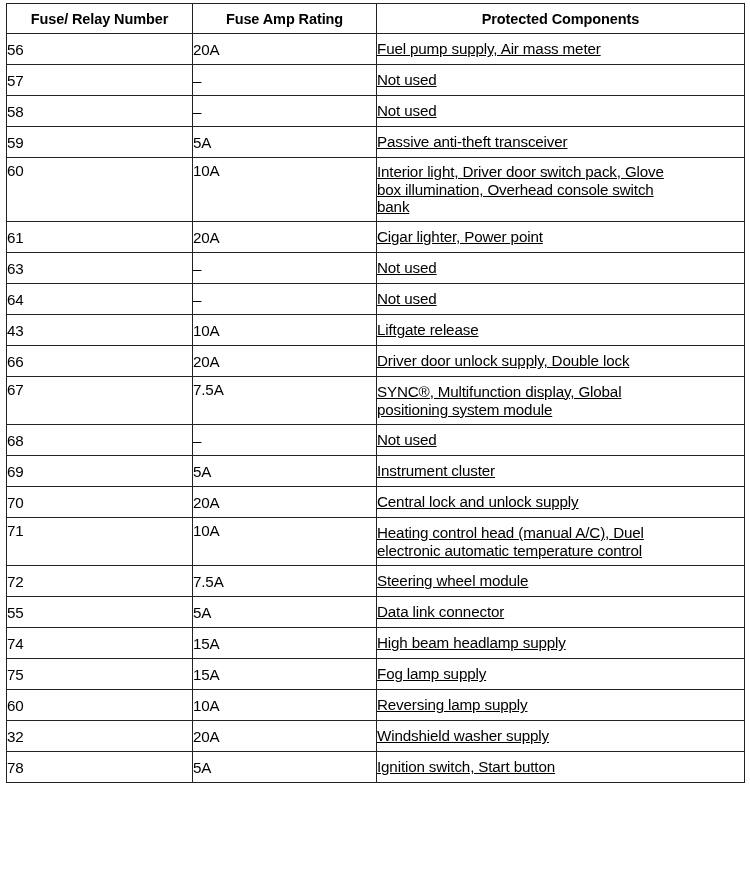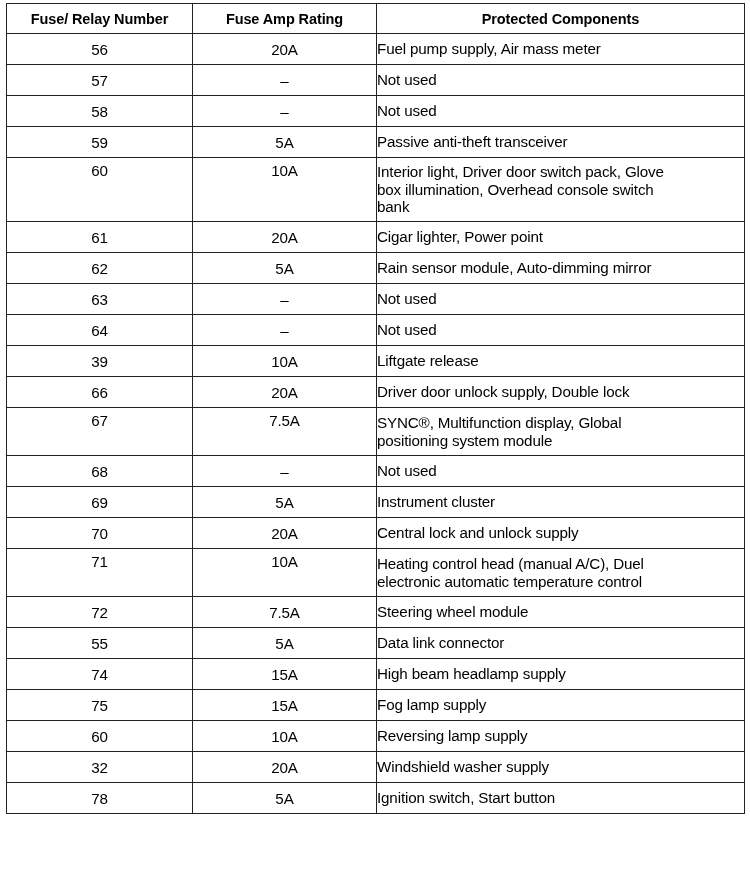--- a/index.html
+++ b/index.html
@@ -52,21 +52,20 @@
   }
 
   tbody td {
     font-size: 15.2px;
     font-weight: normal;
     letter-spacing: -0.15px;
   }
 
   td.cell-number,
   td.cell-rating {
-    text-align: center;
     padding: 0 4px;
   }
 
   td.cell-components {
     text-align: left;
     padding: 3px 5px 3px 8px;
     line-height: 1.17;
   }
 
   tbody tr { height: 31px; }
@@ -74,21 +73,21 @@
   tbody tr.row-tall-3 { height: 64px; }
 
   tbody tr.row-tall-2 td.cell-number,
   tbody tr.row-tall-2 td.cell-rating,
   tbody tr.row-tall-3 td.cell-number,
   tbody tr.row-tall-3 td.cell-rating {
     vertical-align: top;
     padding-top: 4px;
   }
 
-  td.cell-components .line { display: block; white-space: nowrap; }
+  td.cell-components .line { display: block; white-space: nowrap; text-decoration: underline; }
 </style>
 </head>
 <body>
 
 <div id="fuse-table-wrap">
   <table class="fuse-table">
     <colgroup>
       <col class="col-number">
       <col class="col-rating">
       <col class="col-components">
@@ -139,42 +138,35 @@
           </td>
         </tr>
         <tr>
           <td class="cell-number">61</td>
           <td class="cell-rating">20A</td>
           <td class="cell-components">
             <span class="line">Cigar lighter, Power point</span>
           </td>
         </tr>
         <tr>
-          <td class="cell-number">62</td>
-          <td class="cell-rating">5A</td>
-          <td class="cell-components">
-            <span class="line">Rain sensor module, Auto-dimming mirror</span>
-          </td>
-        </tr>
-        <tr>
           <td class="cell-number">63</td>
           <td class="cell-rating">–</td>
           <td class="cell-components">
             <span class="line">Not used</span>
           </td>
         </tr>
         <tr>
           <td class="cell-number">64</td>
           <td class="cell-rating">–</td>
           <td class="cell-components">
             <span class="line">Not used</span>
           </td>
         </tr>
         <tr>
-          <td class="cell-number">39</td>
+          <td class="cell-number">43</td>
           <td class="cell-rating">10A</td>
           <td class="cell-components">
             <span class="line">Liftgate release</span>
           </td>
         </tr>
         <tr>
           <td class="cell-number">66</td>
           <td class="cell-rating">20A</td>
           <td class="cell-components">
             <span class="line">Driver door unlock supply, Double lock</span>

